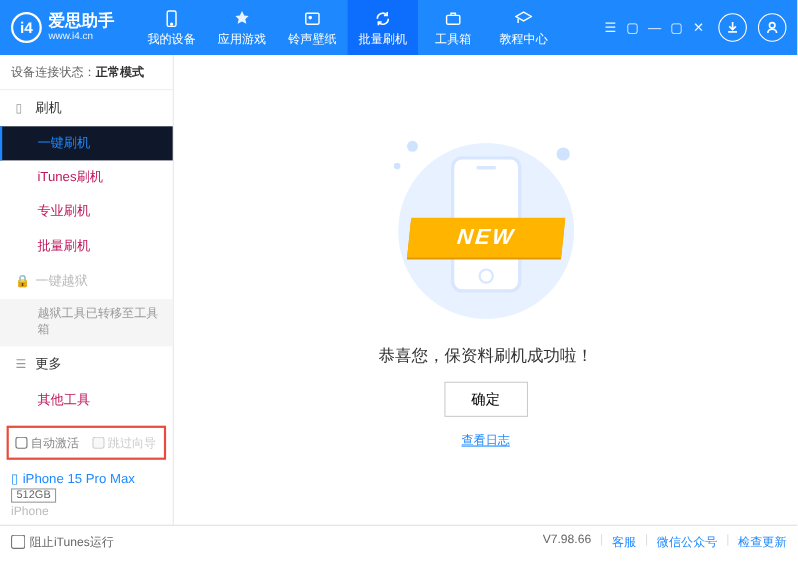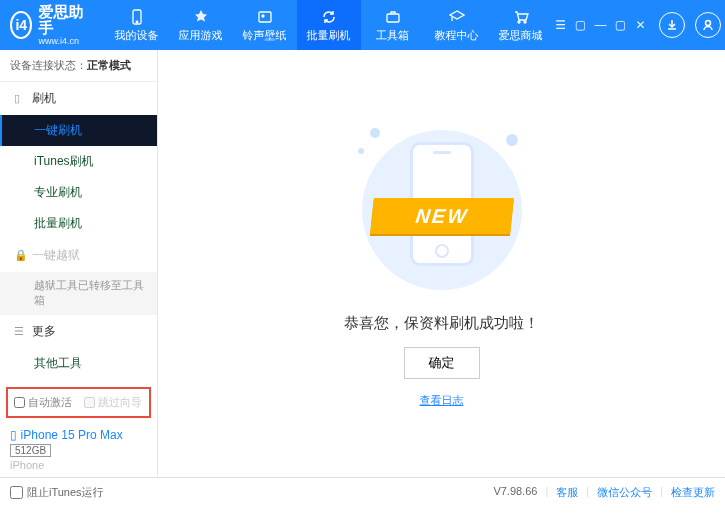--- a/index.html
+++ b/index.html
@@ -18,21 +18,21 @@
 .tb-btn{width:16px;height:16px;display:flex;align-items:center;justify-content:center;cursor:pointer;opacity:.9;font-size:12px}
 .tb-circle{width:26px;height:26px;border:1.5px solid #fff;border-radius:50%;display:flex;align-items:center;justify-content:center;margin-left:6px;cursor:pointer}
 .body{display:flex;height:427px}
 .sidebar{width:158px;border-right:1px solid #e6e6e6;display:flex;flex-direction:column}
 .conn{padding:8px 10px;font-size:11px;color:#666;border-bottom:1px solid #eee}
 .conn b{color:#333;font-weight:bold}
 .tree{flex:1;overflow:auto;padding-bottom:6px}
 .grp{padding:8px 14px;color:#333;display:flex;align-items:center;gap:6px;cursor:pointer;font-size:12px}
 .grp.locked{color:#bbb}
 .grp-icon{color:#999;font-size:11px;width:12px}
-.sub{padding:7px 10px 7px 34px;color:#14532d;cursor:pointer;font-size:12px}
+.sub{padding:7px 10px 7px 34px;color:#be185d;cursor:pointer;font-size:12px}
 .sub.active{background:#0f172a;color:#1e88ff;border-left:2px solid #1e88ff;padding-left:32px}
 .sub.note{background:#f5f5f5;color:#999;font-size:11px;line-height:1.4;padding:6px 10px 6px 34px}
 .chkrow{border:2px solid #e74c3c;margin:4px 6px;padding:6px 6px;display:flex;gap:12px;align-items:center}
 .chk{display:flex;align-items:center;gap:3px;font-size:11px;color:#888}
 .chk input{width:11px;height:11px}
 .chk.dis{color:#ccc}
 .device{padding:6px 10px}
 .dev-name{color:#1e88ff;font-size:12px;display:flex;align-items:center;gap:4px}
 .dev-badge{display:inline-block;border:1px solid #999;padding:0 4px;font-size:10px;color:#666;margin-top:2px}
 .dev-type{color:#bbb;font-size:11px;margin-top:2px}
@@ -115,30 +115,20 @@
       </div>
     <div class="nav-item">
         <span class="nav-icon">
           <svg width="16" height="16" viewBox="0 0 16 16" fill="none" stroke="#fff" stroke-width="1.3">
             <path d="M8 2L1 6l7 4 7-4z"></path>
             <path d="M3 8v4"></path>
           </svg>
         </span>
         <span>教程中心</span>
       </div>
-    <div class="nav-item">
-        <span class="nav-icon">
-          <svg width="16" height="16" viewBox="0 0 16 16" fill="none" stroke="#fff" stroke-width="1.3">
-            <path d="M2 3h2l2 8h7l2-6H5"></path>
-            <circle cx="6" cy="13" r="1" fill="#fff"></circle>
-            <circle cx="12" cy="13" r="1" fill="#fff"></circle>
-          </svg>
-        </span>
-        <span>爱思商城</span>
-      </div>
   </div>
   <div class="tb-right">
     <span class="tb-btn">☰</span>
     <span class="tb-btn">▢</span>
     <span class="tb-btn">—</span>
     <span class="tb-btn">▢</span>
     <span class="tb-btn">✕</span>
     <span class="tb-circle">
         <svg width="14" height="14" viewBox="0 0 14 14" fill="none" stroke="#fff" stroke-width="1.5">
           <path d="M7 2v7M4 6l3 3 3-3M3 11h8"></path>

